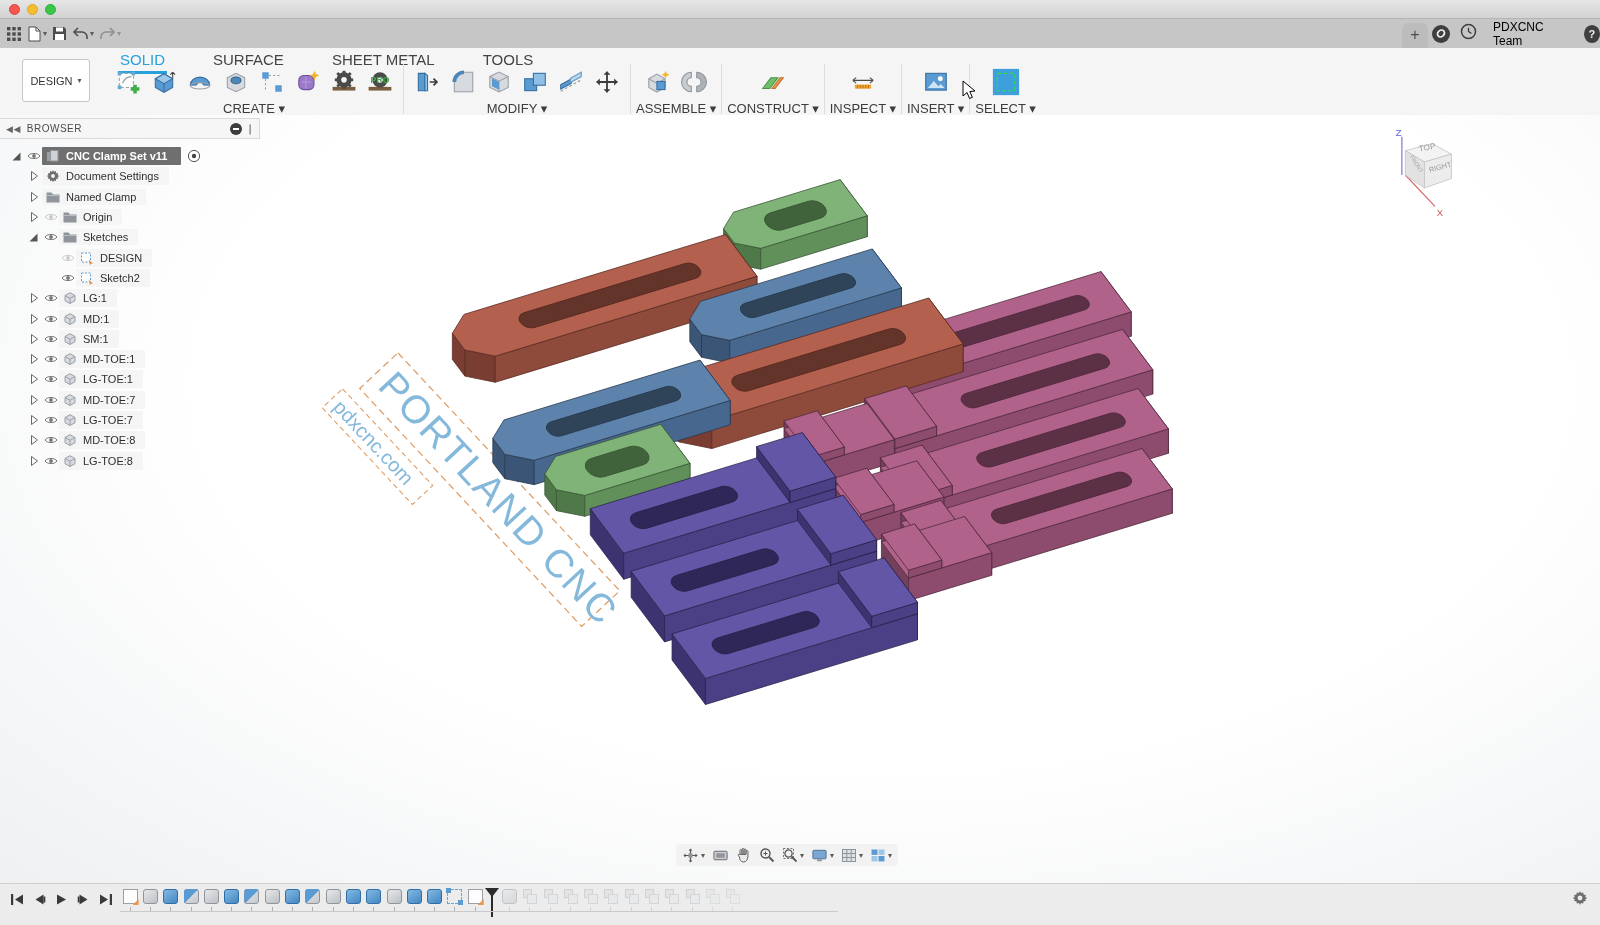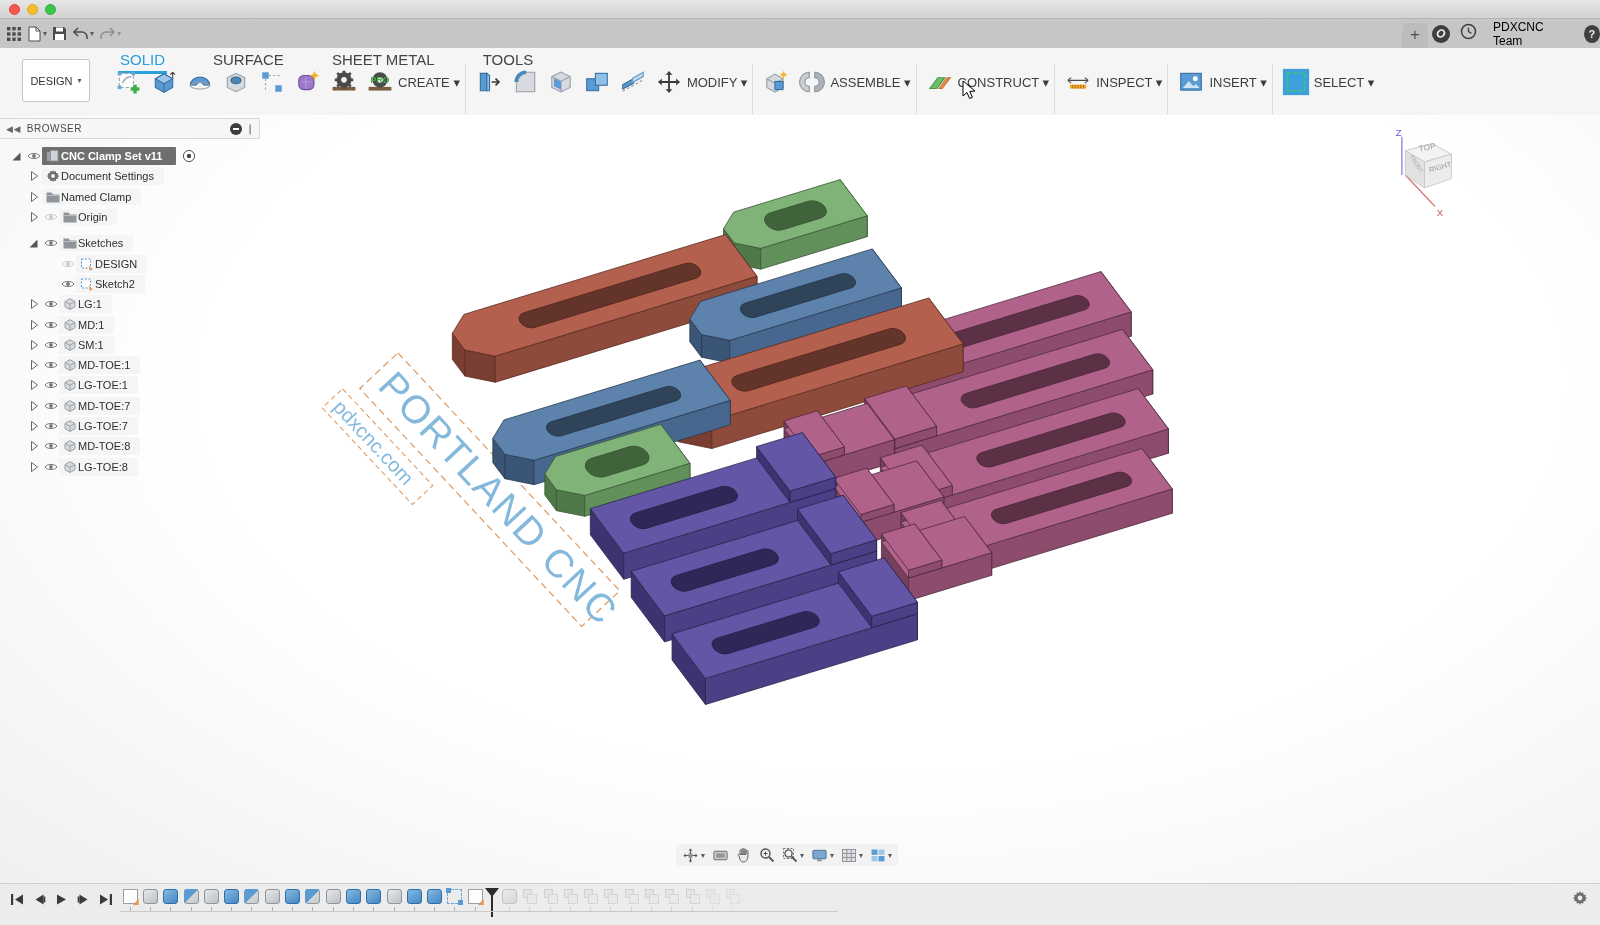--- a/index.html
+++ b/index.html
@@ -36,21 +36,21 @@
   
   .toolbar{position:absolute;left:0;top:48px;width:1600px;height:67px;background:#f5f5f6;
     border-bottom:1px solid #d8d8d8;}
   .design-btn{position:absolute;left:22px;top:11px;width:66px;height:41px;background:#fff;
     border:1px solid #c6c6c6;border-radius:3px;display:flex;align-items:center;justify-content:center;
     font-size:11px;color:#333;gap:4px;}
   .rtabs{position:absolute;left:118px;top:1px;display:flex;gap:44px;font-size:15px;}
   .rtab{color:#444;padding:2px 2px 3px;}
   .rtab.active{color:#28a0da;border-bottom:3px solid #28a0da;}
   .groups{position:absolute;left:110px;top:16px;display:flex;align-items:flex-start;}
-  .group{display:flex;flex-direction:row;align-items:center;justify-content:space-between;}
+  .group{display:flex;flex-direction:column;align-items:center;justify-content:space-between;}
   .gicons{display:flex;}
   .tile{width:36px;height:36px;display:flex;align-items:center;justify-content:center;}
   .glabel{font-size:13px;color:#3c3c3c;margin-top:1px;white-space:nowrap;}
   .gdivider{width:1px;height:50px;background:#dcdcdc;margin:0 5px;}
   
   .viewport{position:absolute;left:0;top:115px;width:1600px;height:768px;
     background:radial-gradient(ellipse at 55% 35%, #ffffff 55%, #eef0f2 100%);}
   #scene{position:absolute;left:0;top:0;}
   
   .browser{position:absolute;left:0;top:3px;width:260px;}
@@ -58,21 +58,21 @@
     display:flex;align-items:center;font-size:10px;color:#4a4a4a;letter-spacing:.5px;}
   .bhead-collapse{margin:0 6px 0 6px;color:#666;font-size:9px;}
   .bhead-right{margin-left:auto;display:flex;align-items:center;gap:4px;padding-right:4px;}
   .minus-circle{width:12px;height:12px;border-radius:50%;background:#3c3c3c;position:relative;}
   .minus-circle::after{content:"";position:absolute;left:3px;top:5px;width:6px;height:2px;background:#fff;}
   .grip{color:#9a9a9a;font-size:10px;}
   .btree{margin-top:7px;}
   .brow{height:20.3px;display:flex;align-items:center;font-size:11px;color:#2e2e2e;}
   .brow .slot{width:17px;display:flex;justify-content:center;align-items:center;flex:none;}
   .brow .pill{display:flex;align-items:center;background:rgba(243,243,243,.85);
-    padding:2px 10px 2px 2px;border-radius:1px;}
+    padding:2px 10px 2px 2px;border-radius:1px;gap:5px;}
   .brow.selected .pill{background:#6f6f6f;color:#fff;font-weight:bold;padding-right:14px;}
   .eye-off{opacity:.38;}
   
   .navbar{position:absolute;left:676px;top:729px;height:22px;display:flex;align-items:center;
     background:rgba(241,241,241,.95);border-radius:3px;padding:0 6px;gap:7px;}
   .nav-item{display:flex;align-items:center;gap:1px;color:#555;}
   
   .timeline{position:absolute;left:0;top:883px;width:1600px;height:42px;background:#ececec;
     border-top:1px solid #cfcfcf;}
   .playback{position:absolute;left:10px;top:8px;display:flex;gap:9px;align-items:center;}
@@ -665,21 +665,21 @@
           <span class="pill">
             <span class="slot">
               <svg width="14" height="12" viewBox="0 0 14 12">
                 <path d="M.5 1.5h5l1.5 2h6.5v8H.5z" fill="#8f959b"></path>
                 <path d="M.5 4.5h13" stroke="#b9bdc1"></path>
               </svg>
             </span>
             <span>Origin</span>
           </span>
         </div>
-        <div class="brow" style="padding-left: 25px; margin-top: 6px;">
+        <div class="brow" style="padding-left: 25px;">
           <span class="slot">
             <svg width="11" height="11" viewBox="0 0 11 11">
               <path d="M1.5 9.5h8v-8z" fill="#555"></path>
             </svg>
           </span>
           <span class="slot ">
             <svg width="14" height="10" viewBox="0 0 14 10">
               <path d="M1 5c2.2-3.4 9.8-3.4 12 0-2.2 3.4-9.8 3.4-12 0z" fill="#fff" stroke="#777"></path>
               <circle cx="7" cy="5" r="1.9" fill="#777"></circle>
             </svg>

